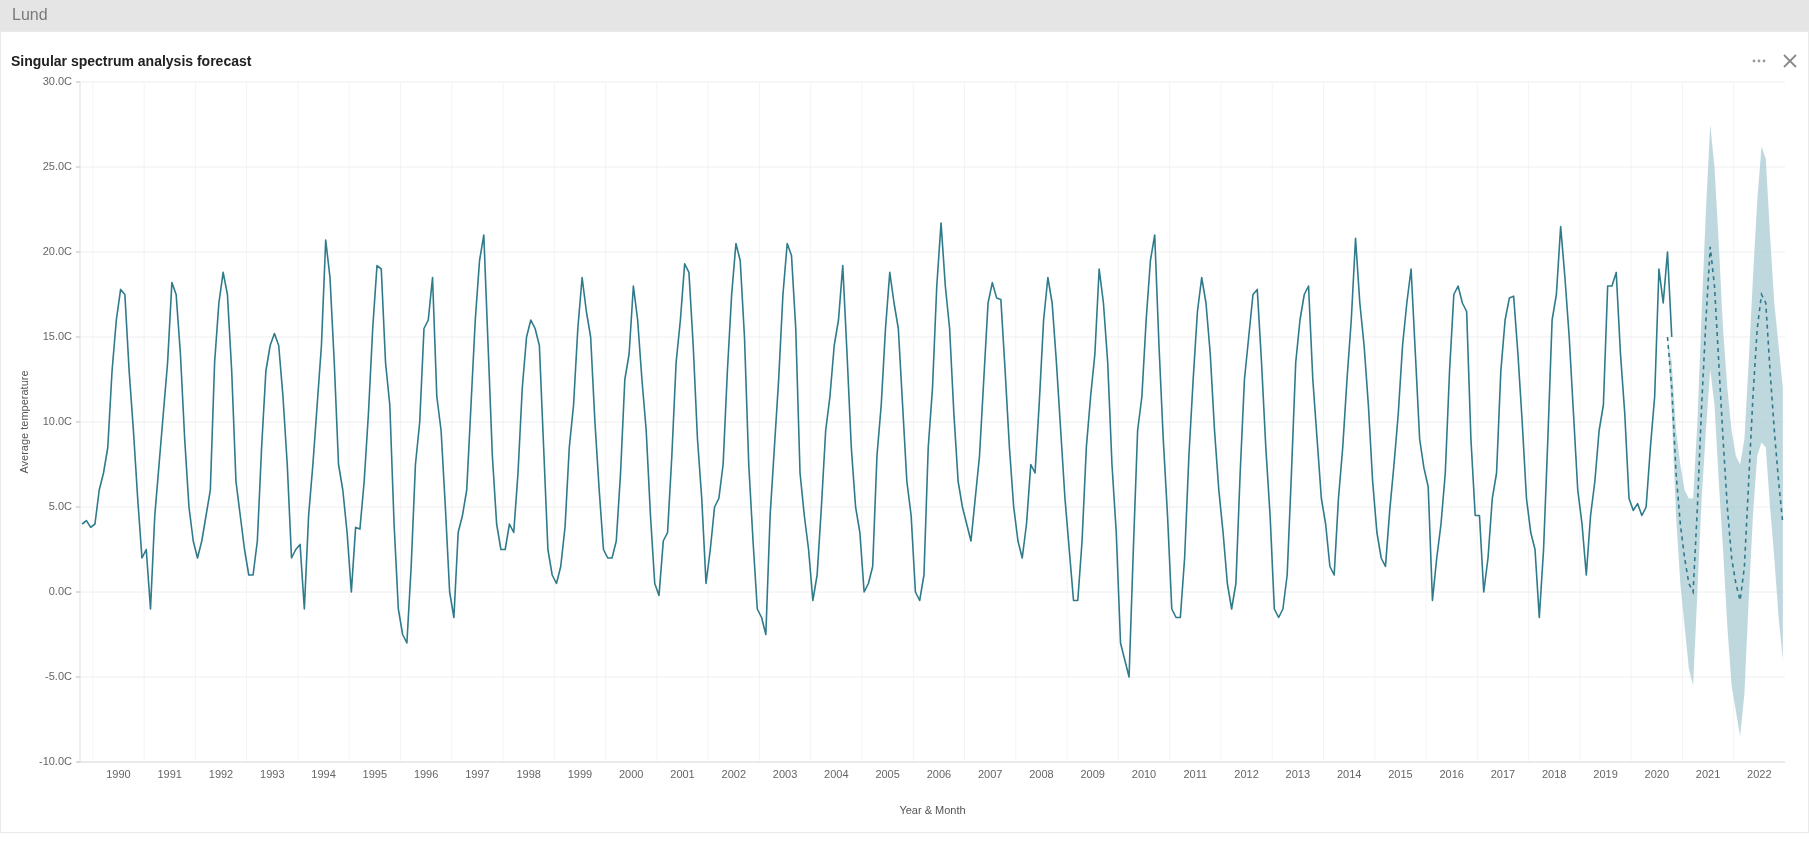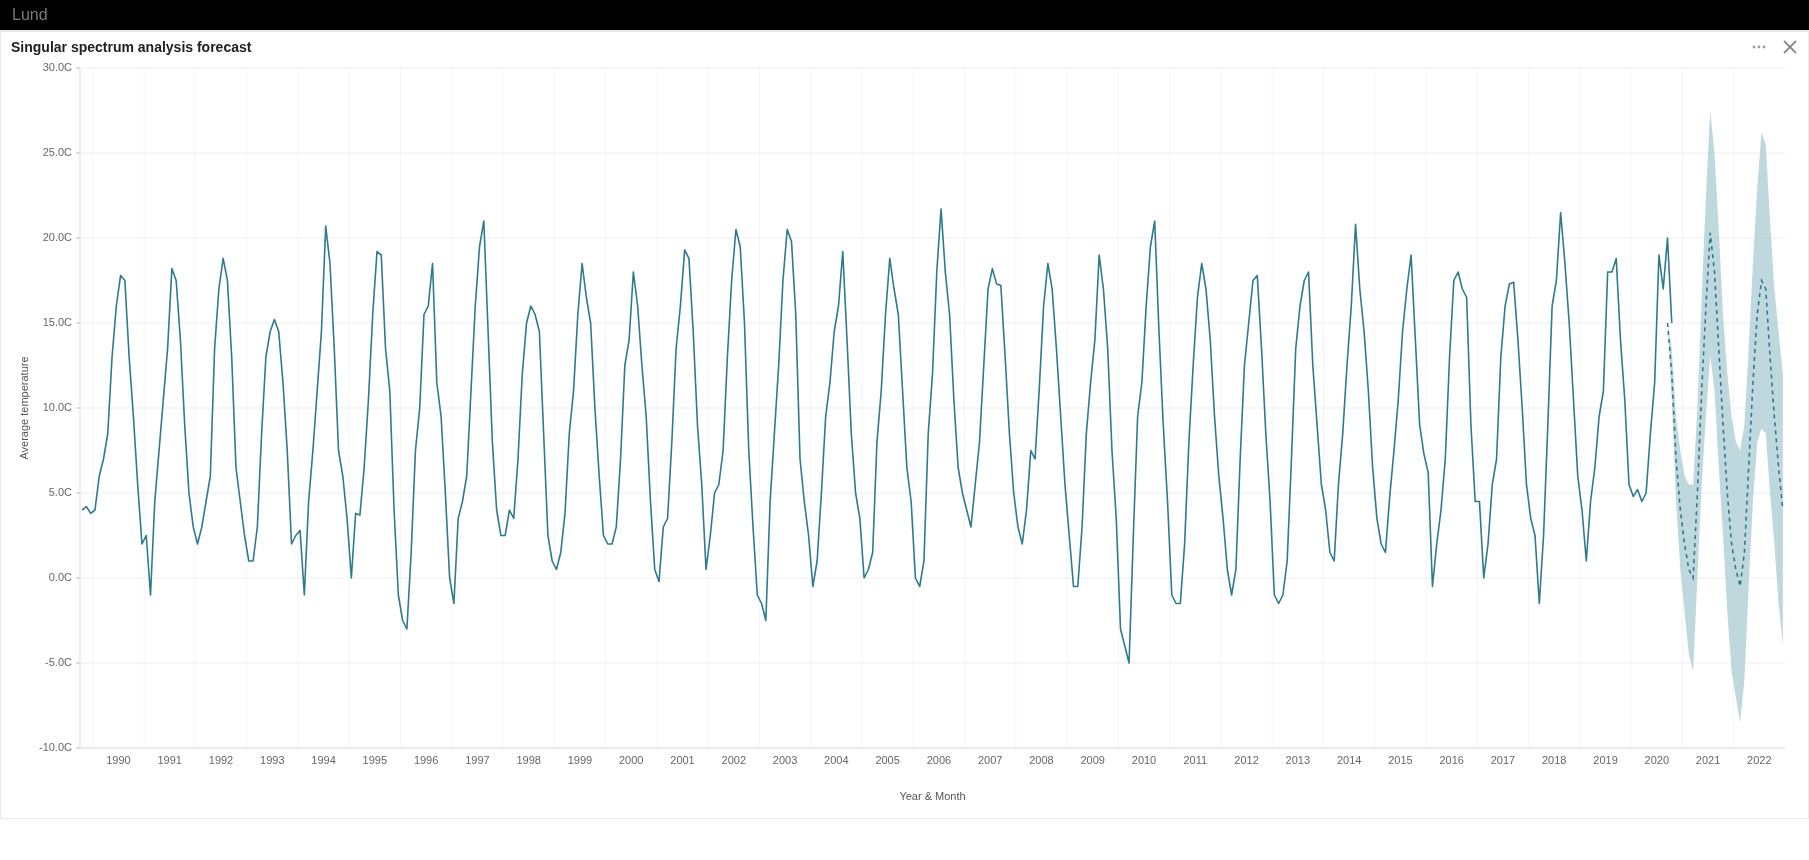--- a/index.html
+++ b/index.html
@@ -4,36 +4,36 @@
 <style>
   html, body {
     margin: 0;
     padding: 0;
     font-family: "Segoe UI", Arial, sans-serif;
     background: #ffffff;
     color: #333;
     width: 1809px;
   }
   .titlebar {
-    background: #000000;
+    background: #e5e5e5;
     border-bottom: 1px solid #e6e6e6;
     padding: 6px 12px;
     font-size: 16px;
     color: #7a7a7a;
     font-weight: 400;
   }
   .panel {
     border: 1px solid #eaeaea;
     margin: 0;
   }
   .panel-header {
     display: flex;
     align-items: center;
     justify-content: space-between;
-    padding: 6px 10px 2px 10px;
+    padding: 20px 10px 2px 10px;
   }
   .panel-title {
     font-size: 14px;
     font-weight: 700;
     color: #212121;
   }
   .panel-actions {
     display: flex;
     gap: 14px;
     align-items: center;

